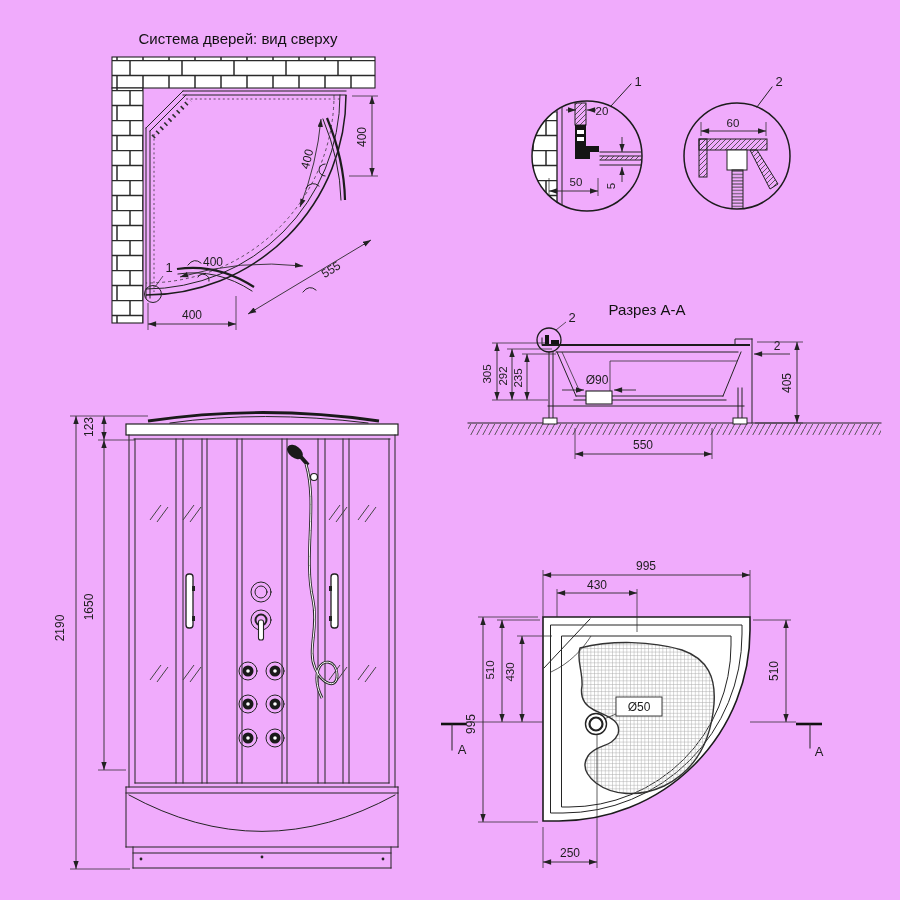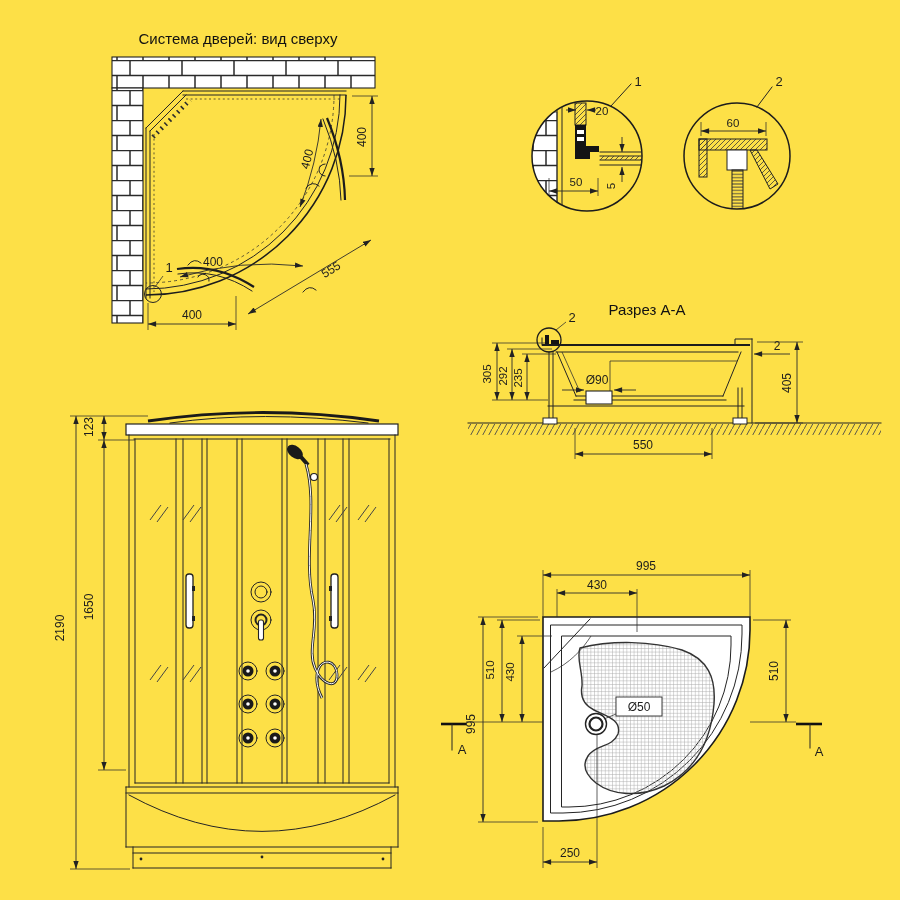--- a/index.html
+++ b/index.html
@@ -1,16 +1,16 @@
 <!DOCTYPE html>
 <html><head>
 <meta charset="utf-8">
 <style>
   html,body{margin:0;padding:0;background:#ffffff;}
-  .stage{width:900px;height:900px;position:relative;background:#fde047;}
+  .stage{width:900px;height:900px;position:relative;background:#f0abfc;}
   svg text{font-family:"Liberation Sans","DejaVu Sans",sans-serif;fill:#1d1d1d;}
   .dtx{font-size:12px;text-anchor:middle;}
   .dtx2{font-size:11.5px;text-anchor:middle;}
   .ttl{font-size:15px;text-anchor:middle;fill:#111;}
   .cal{font-size:13px;text-anchor:middle;}
   .ln{stroke:#242424;fill:none;stroke-width:1;stroke-linecap:square;}
   .lt{stroke:#2c2c2c;fill:none;stroke-width:0.75;}
   .lk{stroke:#1c1c1c;fill:none;stroke-width:2.2;}
   .dim{stroke:#2a2a2a;fill:none;stroke-width:0.9;}
 </style>

